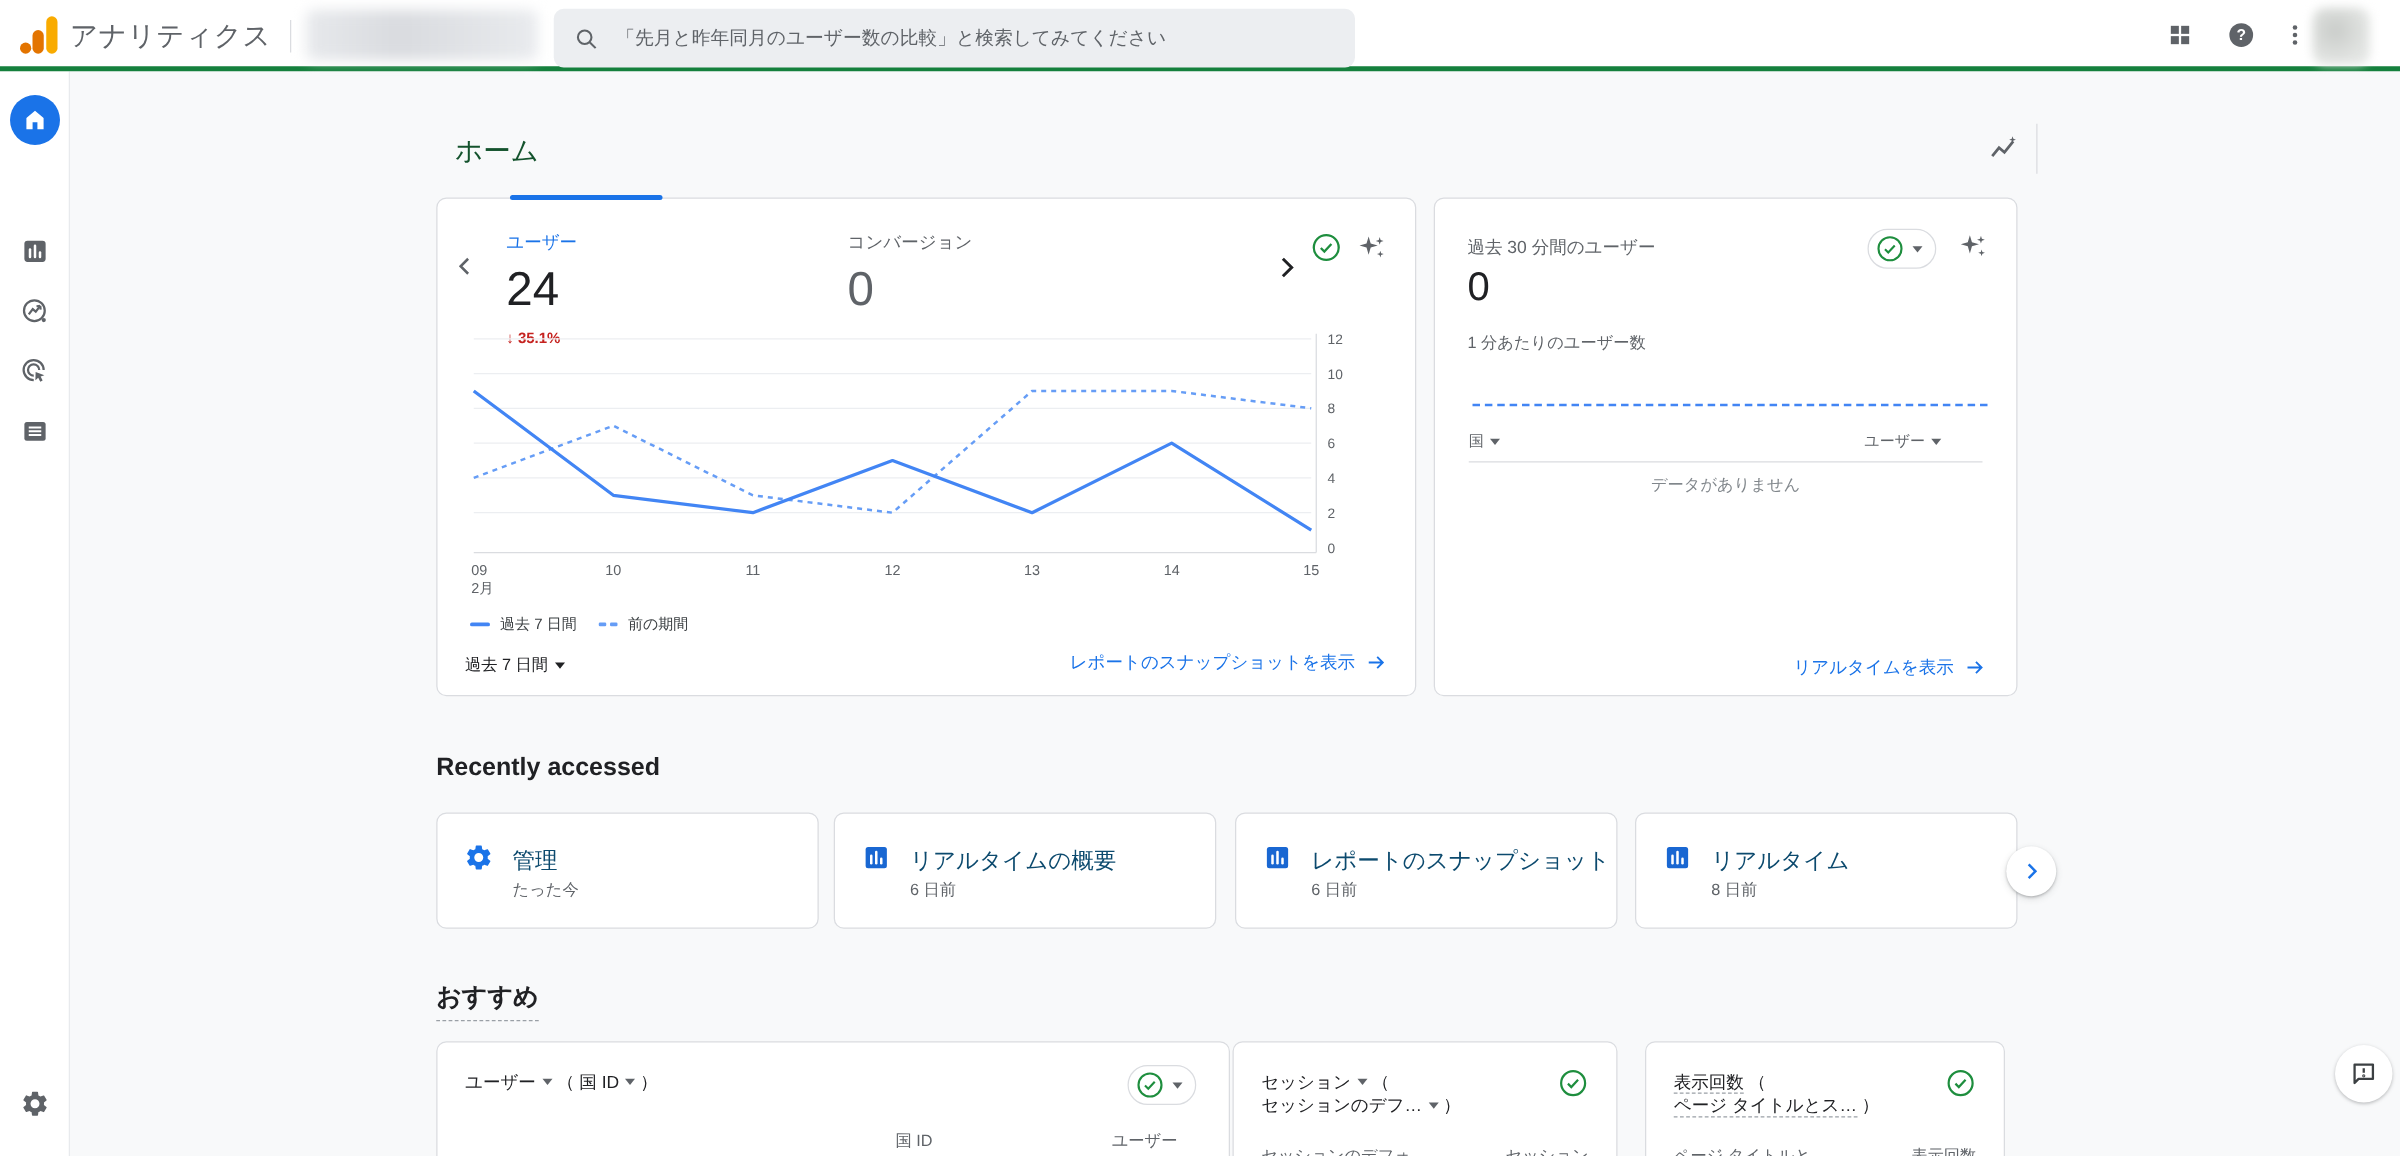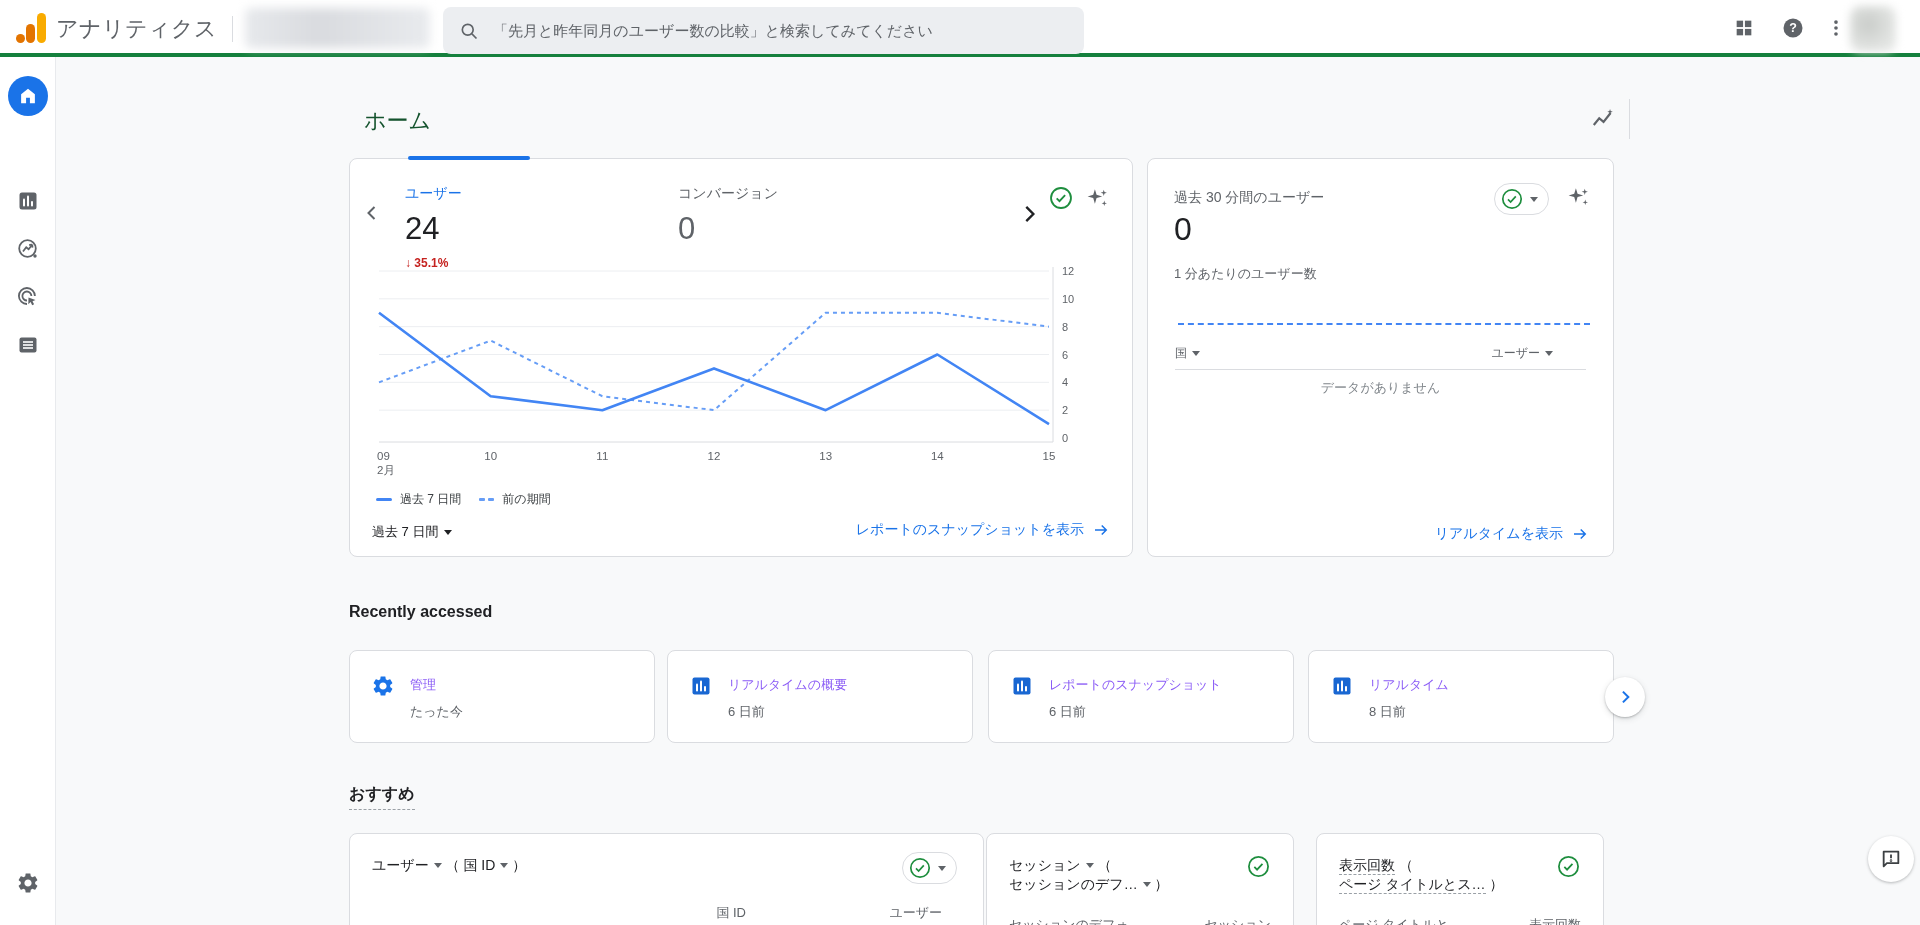--- a/index.html
+++ b/index.html
@@ -41,21 +41,21 @@
 
   
   .card { position:absolute; background:#fff; border:1px solid #dadce0; border-radius:8px; }
   .overview-card { left:349px; top:158px; width:784px; height:399px; }
   .realtime-card { left:1147px; top:158px; width:467px; height:399px; }
 
   .tab-indicator { position:absolute; left:58px; top:-3px; width:122px; height:4px; border-radius:2px; background:#1a73e8; }
   .metric-col { position:absolute; top:26px; }
   .metric-label { font-size:14px; color:#5f6368; white-space:nowrap; overflow:hidden; }
   .metric-label.sel { color:#1a73e8; }
-  .metric-value { font-size:31px; color:#5f6368; margin-top:8px; white-space:nowrap; }
+  .metric-value { font-size:38px; color:#5f6368; margin-top:8px; white-space:nowrap; }
   .metric-value.sel { color:#202124; }
   .metric-delta { font-size:12px; color:#c5221f; font-weight:600; margin-top:9px; white-space:nowrap; }
   .chip-check { width:26px; height:26px; }
   .legend-row { position:absolute; left:26px; top:332px; display:flex; align-items:center; gap:8px; font-size:12px; color:#3c4043; }
   .swatch-solid { width:16px; height:3px; background:#4285f4; border-radius:2px; }
   .swatch-dash { display:flex; gap:3px; }
   .swatch-dash i { width:6px; height:3px; background:#669df6; border-radius:1px; }
   .card-footer-row { position:absolute; left:0; right:0; top:360px; height:30px; }
   .date-picker { position:absolute; left:22px; top:4px; font-size:13px; color:#202124; cursor:pointer; display:flex; align-items:center; gap:6px; }
   .caret { width:0; height:0; border-left:4.5px solid transparent; border-right:4.5px solid transparent; border-top:5px solid #202124; display:inline-block; }
@@ -65,24 +65,24 @@
   .rt-title { position:absolute; left:26px; top:30px; font-size:14px; color:#5f6368; }
   .rt-value { position:absolute; left:26px; top:52px; font-size:32px; color:#202124; }
   .rt-sub { position:absolute; left:26px; top:106px; font-size:13px; color:#5f6368; }
   .rt-dashline { position:absolute; left:30px; top:164px; width:412px; border-top:2px dashed #4285f4; }
   .rt-dim { position:absolute; left:27px; top:186px; font-size:12px; color:#5f6368; display:flex; align-items:center; gap:5px; cursor:pointer; }
   .rt-met { position:absolute; right:60px; top:186px; font-size:12px; color:#5f6368; display:flex; align-items:center; gap:5px; cursor:pointer; }
   .rt-divider { position:absolute; left:27px; right:27px; top:210px; height:1px; background:#dadce0; }
   .rt-empty { position:absolute; left:0; right:0; top:220px; text-align:center; font-size:13px; color:#80868b; }
   .pill { border:1px solid #dadce0; border-radius:16px; display:flex; align-items:center; gap:6px; padding:3px 10px 3px 5px; background:#fff; cursor:pointer; }
 
-  .section-title { position:absolute; font-size:16px; color:#202124; }
+  .section-title { position:absolute; font-size:20px; color:#202124; }
   .ra-card { top:650px; height:93px; width:306px; cursor:pointer; }
   .ra-icon { position:absolute; left:21px; top:23px; width:24px; height:24px; }
-  .ra-label { position:absolute; left:60px; top:25px; font-size:13px; color:#8b5cf6; white-space:nowrap; }
+  .ra-label { position:absolute; left:60px; top:25px; font-size:18px; color:#0c4a6e; white-space:nowrap; }
   .ra-time { position:absolute; left:60px; top:52px; font-size:13px; color:#5f6368; }
   .next-btn { position:absolute; left:1605px; top:677px; width:40px; height:40px; border-radius:50%; background:#fff;
     box-shadow:0 1px 2px rgba(60,64,67,.3),0 2px 6px rgba(60,64,67,.15); display:flex; align-items:center; justify-content:center; cursor:pointer; z-index:3; }
 
   .sg-card { top:833px; height:140px; }
   .sg-head { position:absolute; left:22px; top:22px; font-size:14px; color:#202124; line-height:19px; }
   .sg-head .dd { display:inline-flex; align-items:center; gap:5px; cursor:pointer; }
   .dashed-u { border-bottom:1px dashed #9aa0a6; padding-bottom:1px; }
   .sg-col { position:absolute; top:70px; font-size:13px; color:#5f6368; white-space:nowrap; }
   .osusume { border-bottom:1px dashed #9aa0a6; padding-bottom:7px; }

